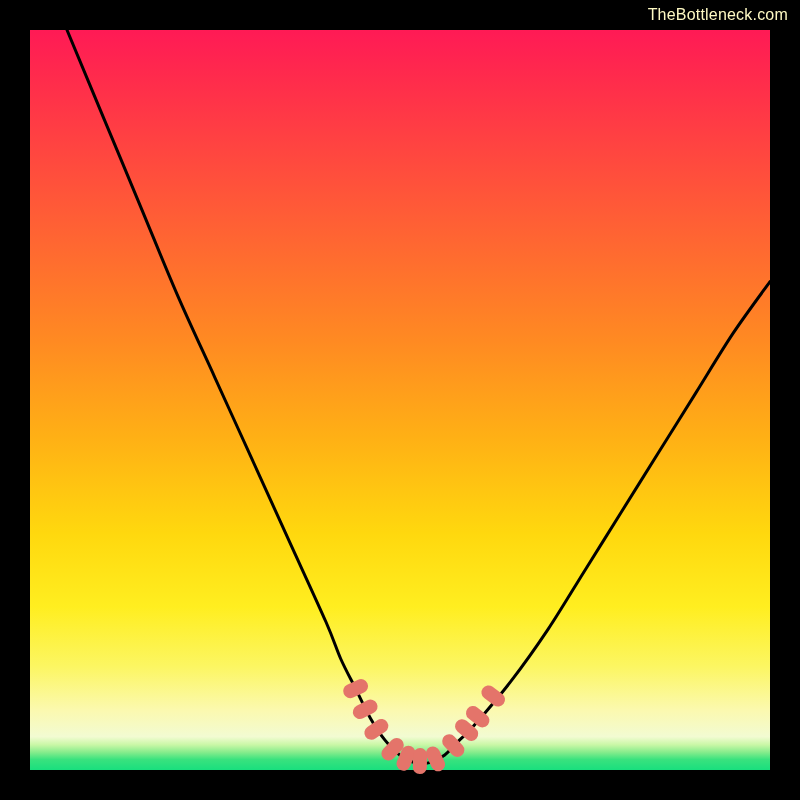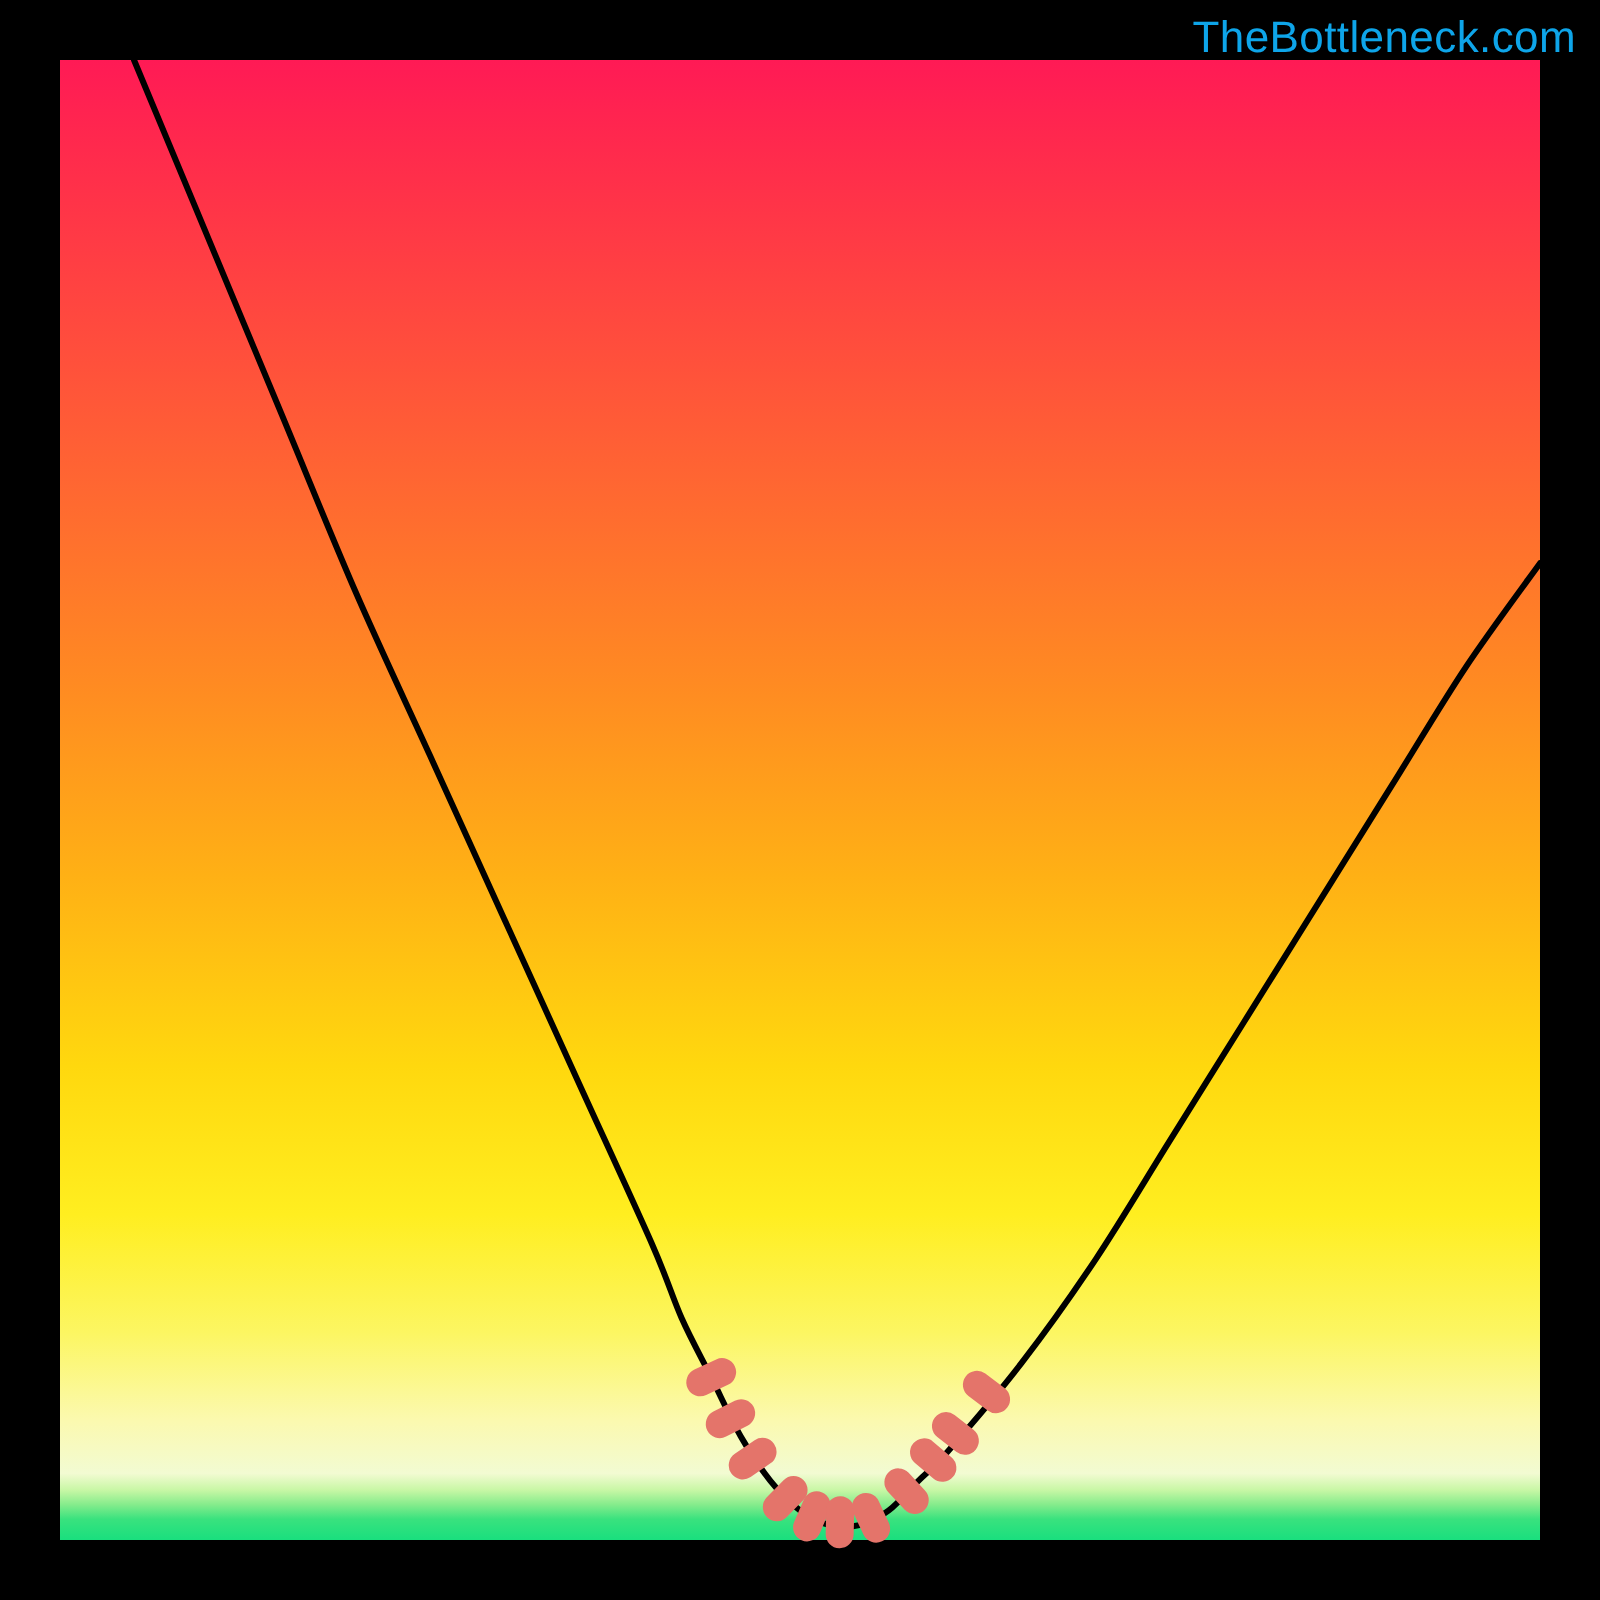--- a/index.html
+++ b/index.html
@@ -42,22 +42,22 @@
       #c9f7a6 96.6%,
       #86ec8c 97.6%,
       #39e27e 98.6%,
       #19df7e 100%
     );
   }
   .watermark {
     position: absolute;
     top: 6px;
     right: 12px;
-    color: #0ea5e9;
-    font-size: 22px;
+    color: #fef9c3;
+    font-size: 16px;
     font-weight: 500;
     letter-spacing: 0.2px;
     user-select: none;
   }
   svg.curve {
     position: absolute;
     left: 0;
     top: 0;
     width: 740px;
     height: 740px;

